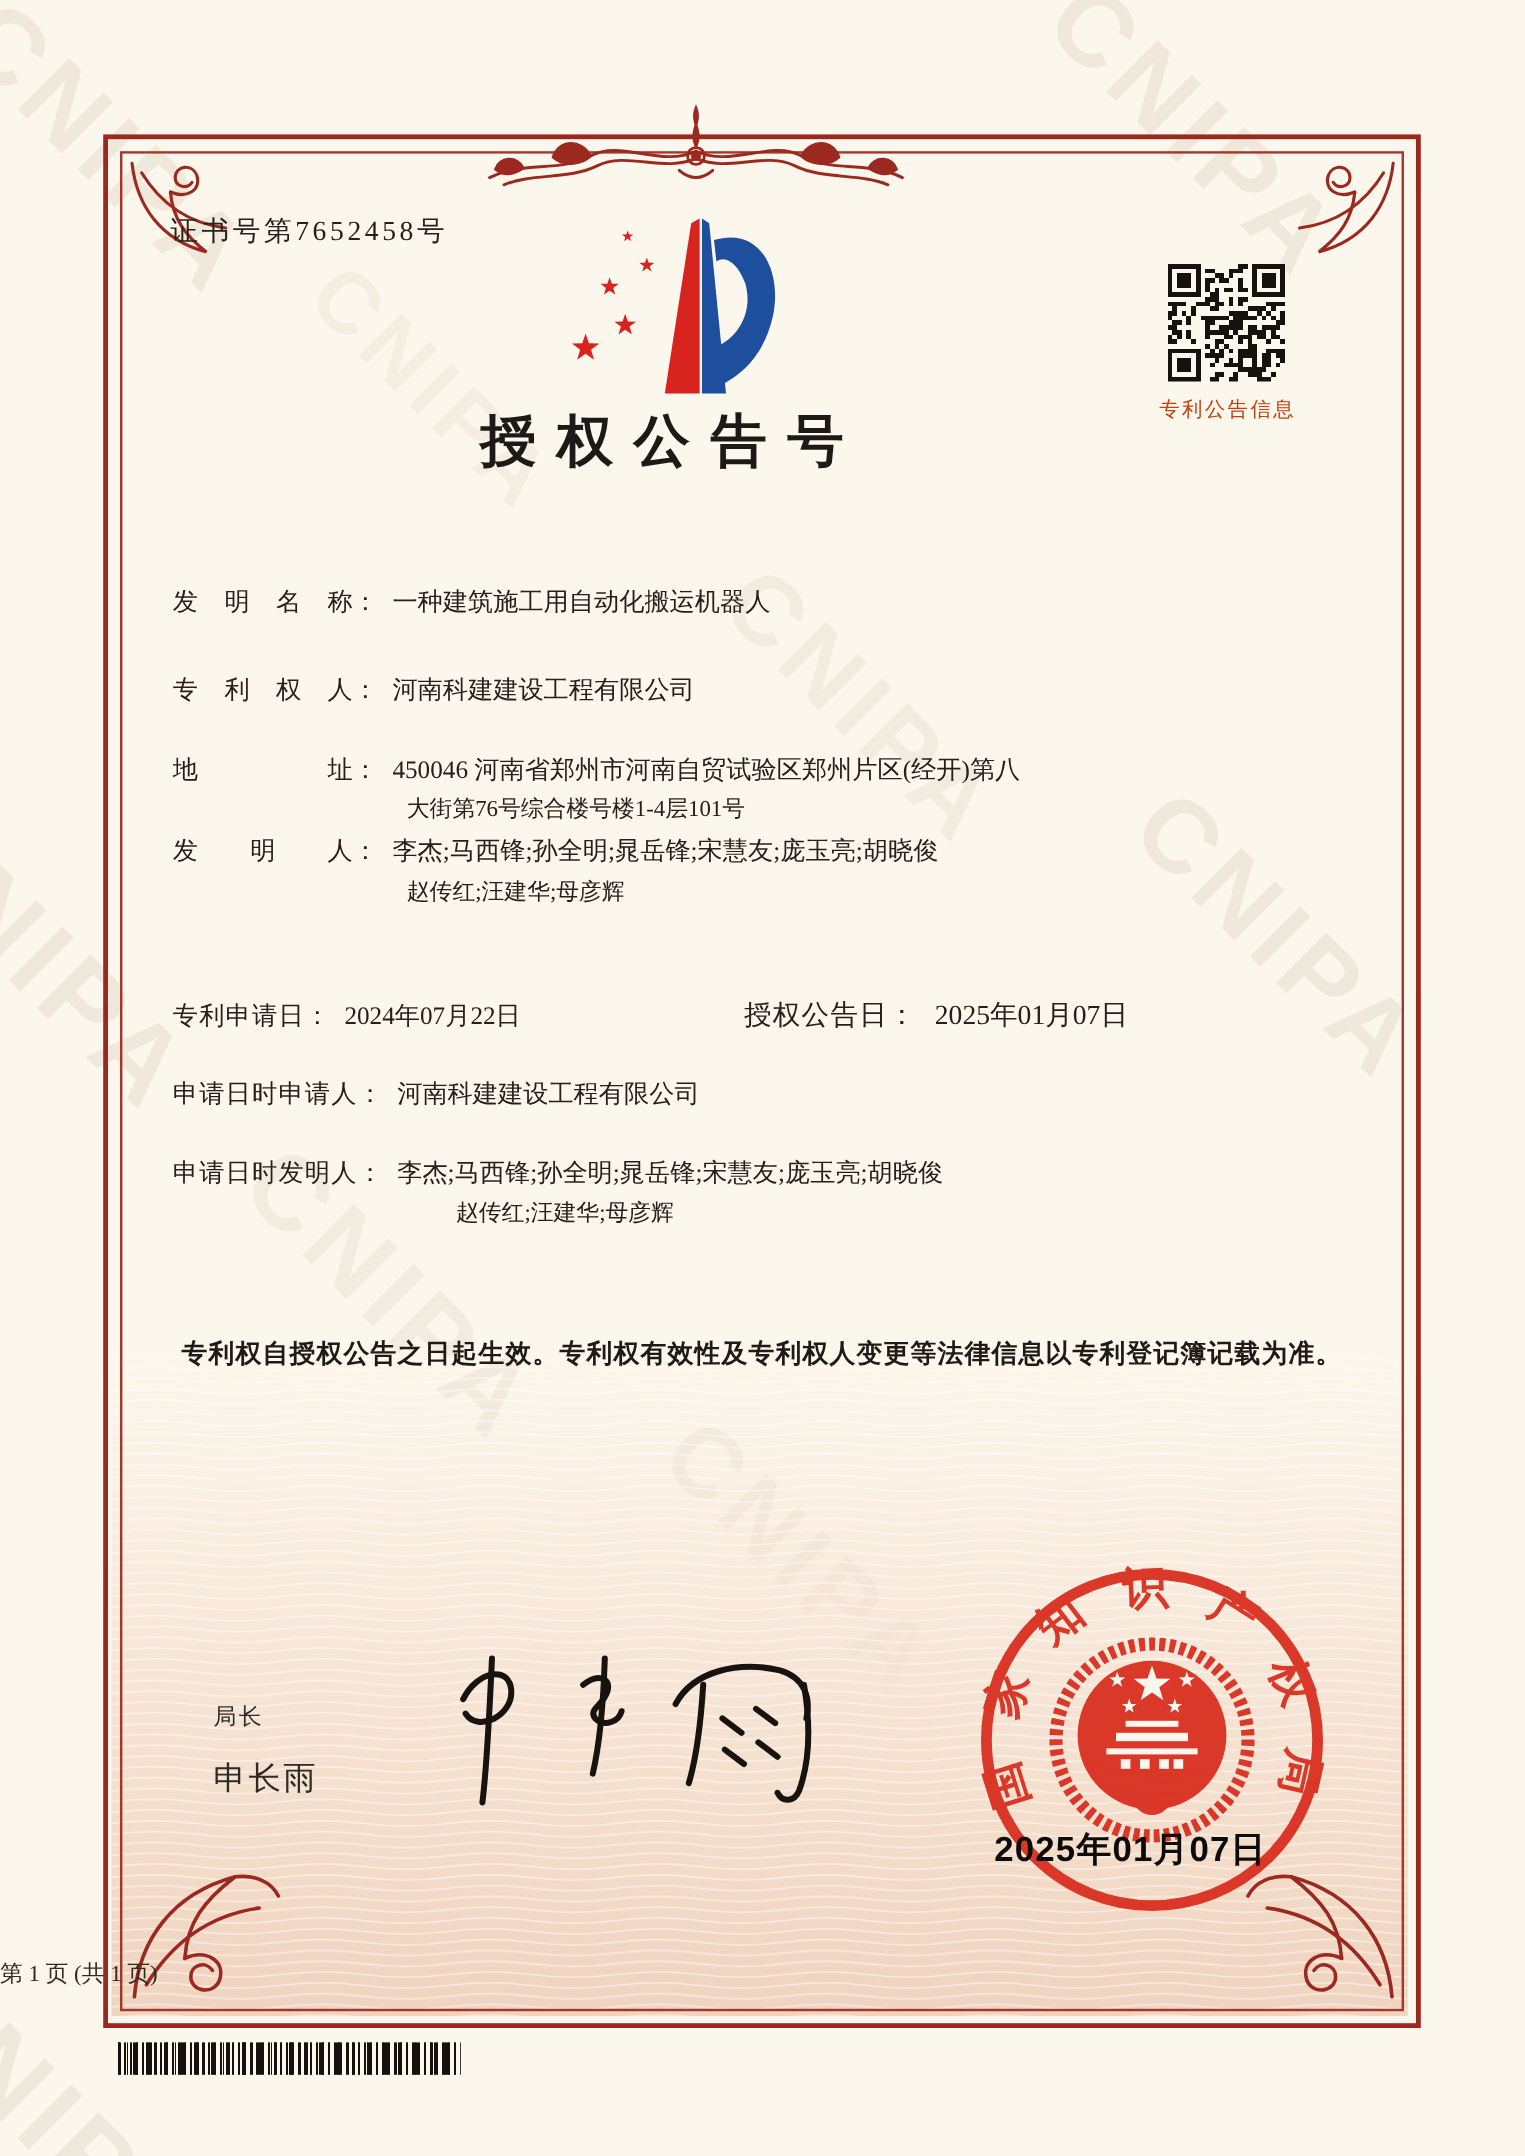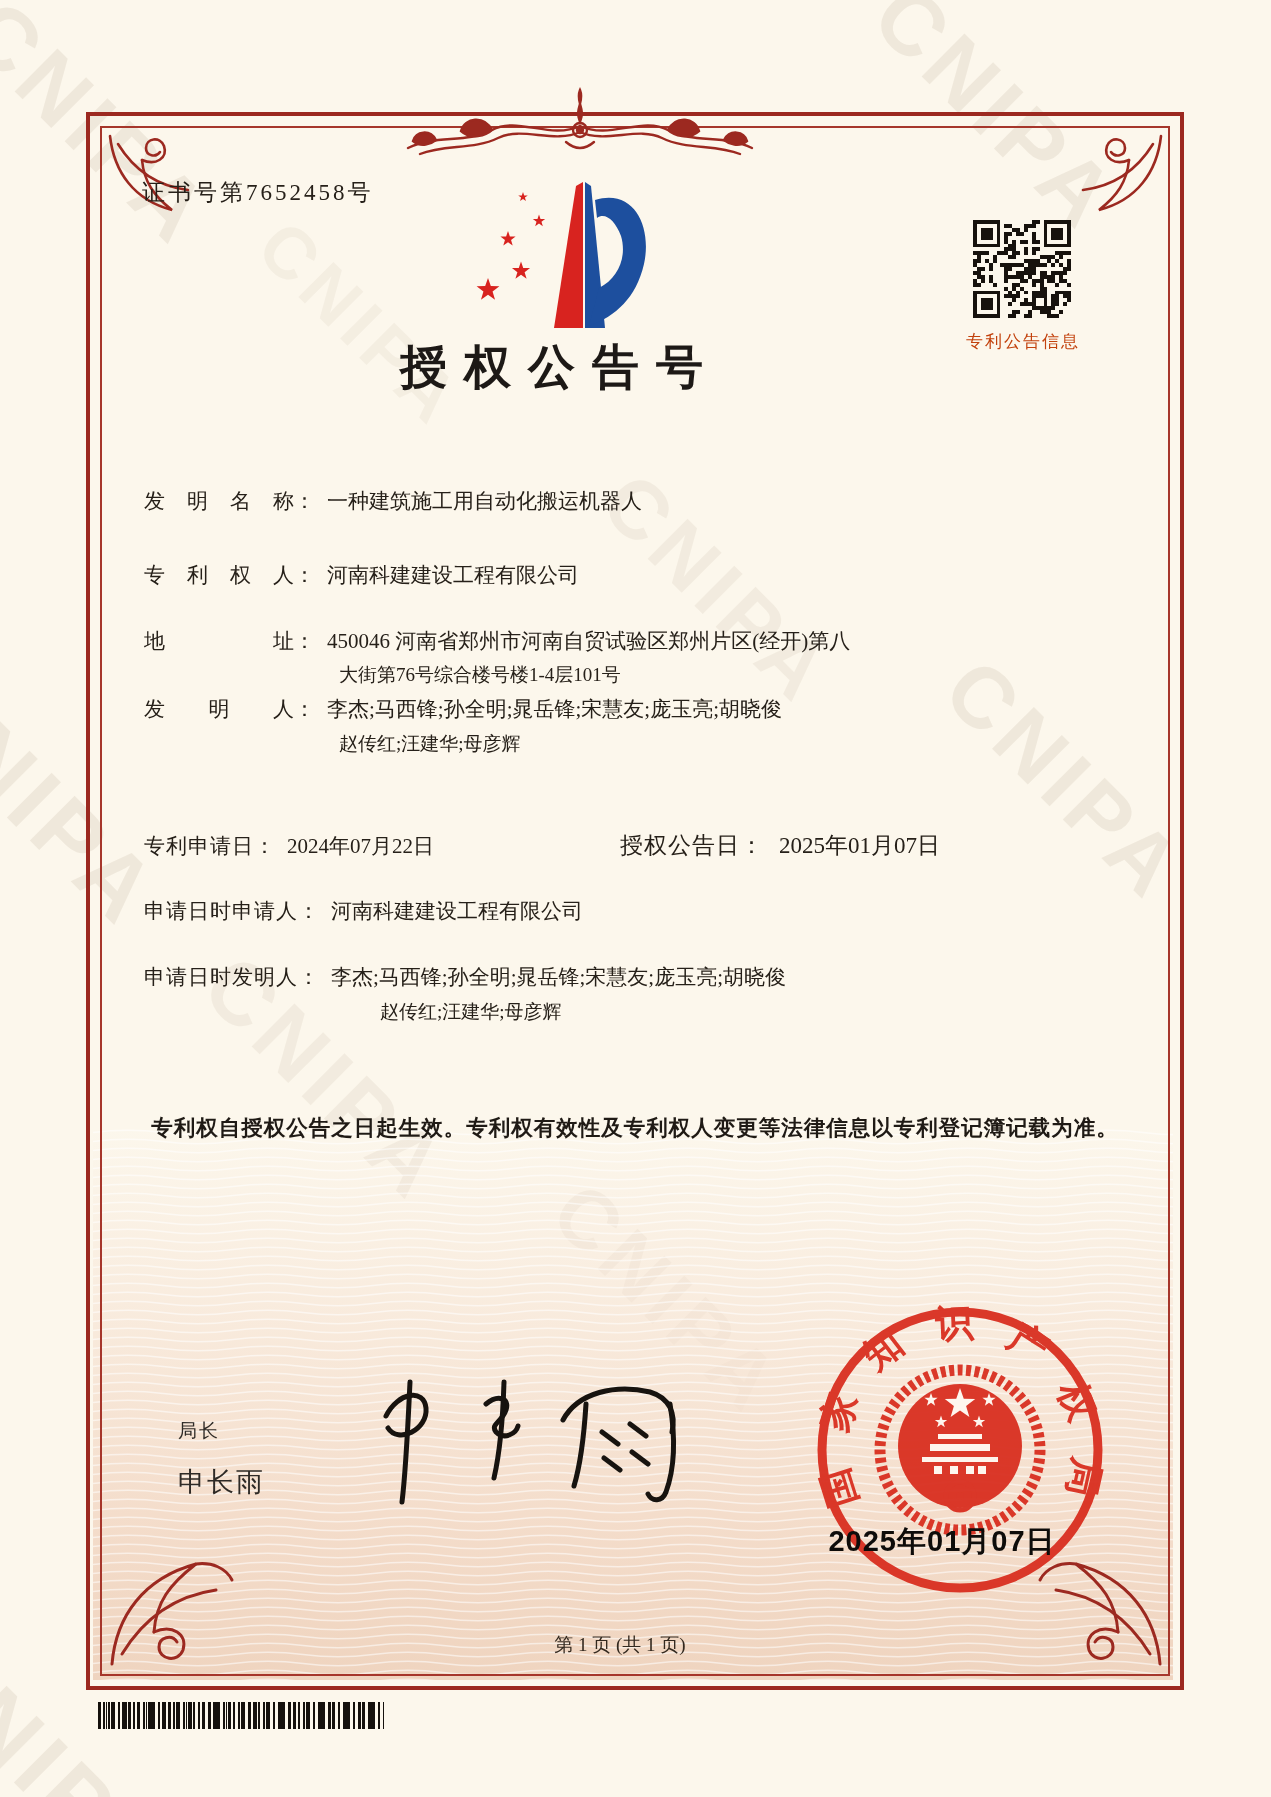--- a/index.html
+++ b/index.html
@@ -48,21 +48,21 @@
     font-size:19px;color:#2e2a26;letter-spacing:2px;}
   .director-name{left:178px;top:1464px;font-family:"Liberation Sans","DejaVu Sans",sans-serif;
     font-size:27px;color:#2e2a26;letter-spacing:2px;}
   .sig{left:358px;top:1374px;width:330px;height:150px;}
   
   .seal{left:810px;top:1300px;width:300px;height:300px;opacity:.95;}
   .seal-date{left:787px;top:1522px;width:310px;text-align:center;
     font-family:"Liberation Sans","DejaVu Sans",sans-serif;font-weight:bold;
     font-size:29px;color:#0e0c0a;letter-spacing:1px;}
   
-  .footer{left:0;top:1632px;width:1240px;text-align:center;font-size:19px;color:#33291f;}
+  .footer{left:0;top:1632px;width:1240px;text-align:left;font-size:19px;color:#33291f;}
   .barcode{left:98px;top:1702px;width:286px;height:27px;
     background:
       repeating-linear-gradient(90deg,#15110d 0 2px,transparent 2px 5px),
       repeating-linear-gradient(90deg,#15110d 0 1px,transparent 1px 8px),
       repeating-linear-gradient(90deg,#15110d 0 3px,transparent 3px 13px);}
 </style>
 </head>
 <body>
 
 <div id="page">

